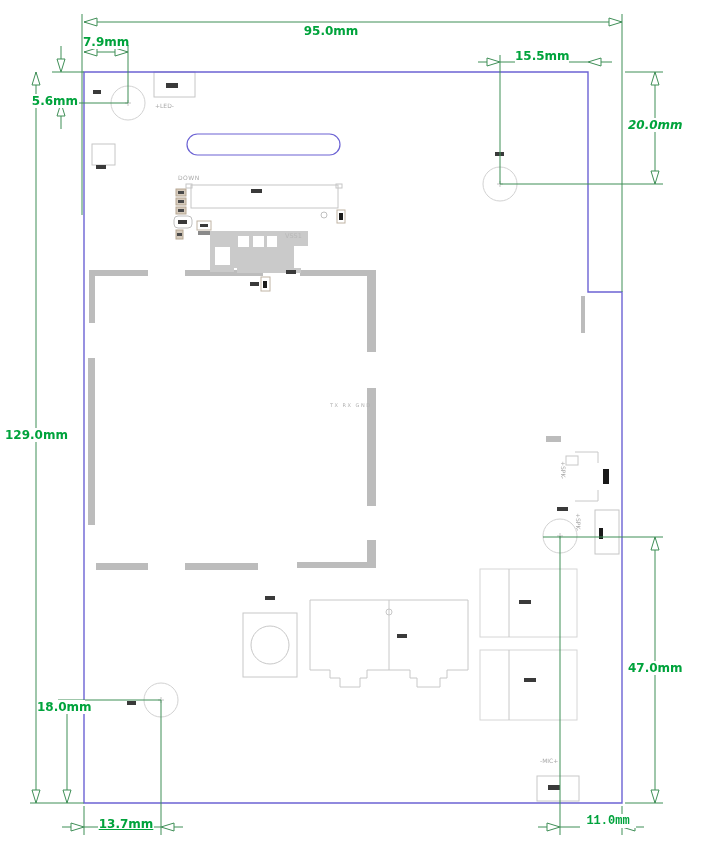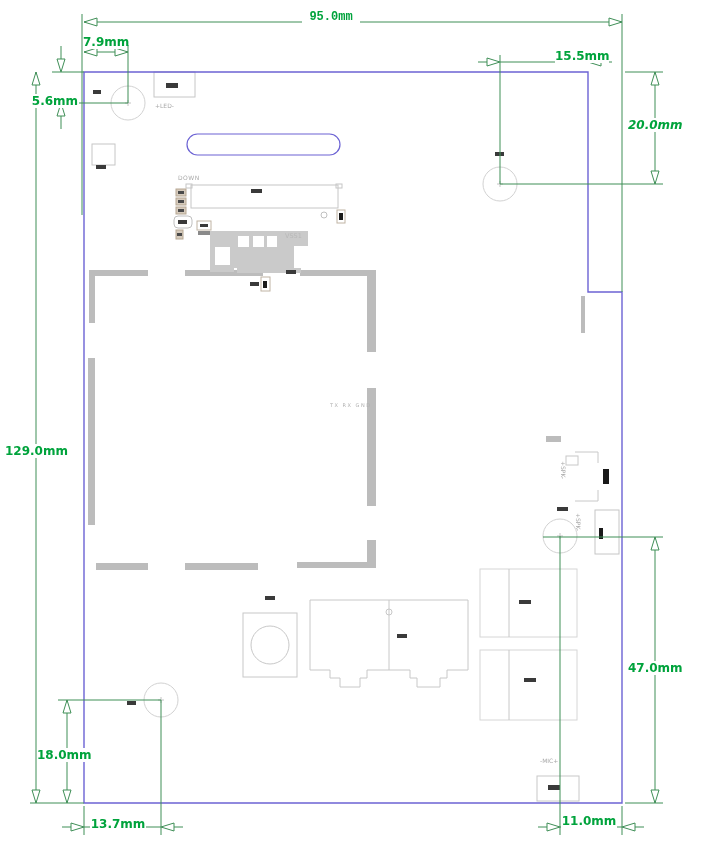--- a/index.html
+++ b/index.html
@@ -200,30 +200,30 @@
       <polygon points="84,827 71,823 71,831"></polygon>
           <polygon points="161,827 174,823 174,831"></polygon>
       <polygon points="560,827 547,823 547,831"></polygon>
           <polygon points="622,827 635,823 635,831"></polygon>
       <polygon points="655,537 651,550 659,550"></polygon>
           <polygon points="655,803 651,790 659,790"></polygon>
     </g>
   </g>
 </svg>
 
-  <span class="dim" style="left:302px;top:10px;width:58px;font-family:Liberation Mono, monospace;">95.0mm</span>
+  <span class="dim" style="left:302px;top:24px;width:58px;">95.0mm</span>
   <span class="dim" style="left:83px;top:35px;width:44px;">7.9mm</span>
   <span class="dim" style="left:31px;top:94px;width:48px;">5.6mm</span>
-  <span class="dim" style="left:515px;top:49px;width:54px;margin-left:40px;">15.5mm</span>
+  <span class="dim" style="left:515px;top:49px;width:54px;">15.5mm</span>
   <span class="dim" style="left:628px;top:118px;width:52px;font-style:italic;">20.0mm</span>
-  <span class="dim" style="left:5px;top:444px;width:58px;">129.0mm</span>
+  <span class="dim" style="left:5px;top:428px;width:58px;">129.0mm</span>
   <span class="dim" style="left:628px;top:661px;width:52px;">47.0mm</span>
-  <span class="dim" style="left:37px;top:748px;width:48px;">18.0mm</span>
-  <span class="dim" style="left:90px;top:817px;width:56px;">13.7mm</span>
-  <span class="dim" style="left:561px;top:814px;width:56px;">11.0mm</span>
+  <span class="dim" style="left:37px;top:700px;width:48px;">18.0mm</span>
+  <span class="dim" style="left:98px;top:817px;width:56px;text-decoration:underline;">13.7mm</span>
+  <span class="dim" style="left:580px;top:814px;width:56px;font-family:Liberation Mono, monospace;">11.0mm</span>
 
   <span class="silk" style="left:178px;top:174px;letter-spacing:.5px;">DOWN</span>
   <span class="silk" style="left:155px;top:102px;">+LED-</span>
   <span class="silk" style="left:285px;top:233px;font-size:6.5px;color:#b8b8b8;">VSS1</span>
   <span class="silk" style="left:330px;top:402px;font-size:5px;letter-spacing:1.5px;color:#b0b0b0;">TX RX GND</span>
   <span class="silk vtext" style="left:560px;top:461px;height:32px;">+SPK-</span>
   <span class="silk vtext" style="left:575px;top:513px;height:36px;">+SPK-</span>
   <span class="silk" style="left:540px;top:757px;">-MIC+</span>
 
 </div>

